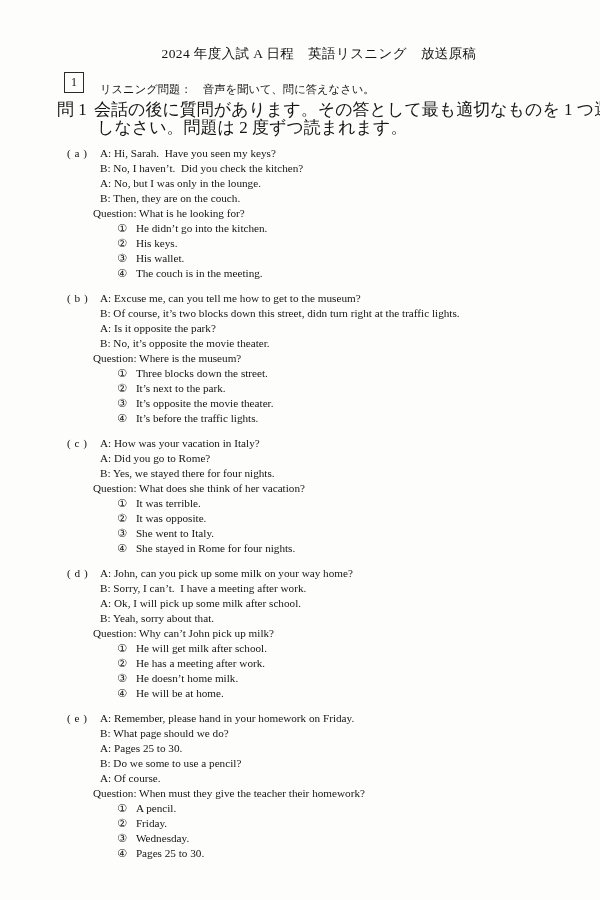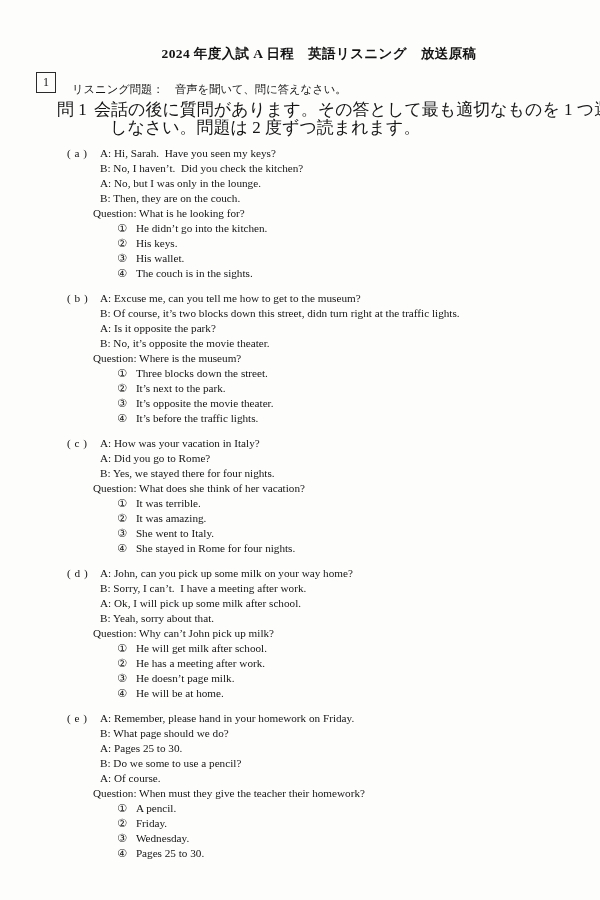--- a/index.html
+++ b/index.html
@@ -11,27 +11,27 @@
     background: #fdfdfc;
     color: #141414;
     font-family: "Liberation Serif", "DejaVu Serif", serif;
     overflow: hidden;
   }
   .doc-title {
     padding-top: 45px;
     padding-left: 38px;
     text-align: center;
     font-size: 13.5px;
-    font-weight: 700;
+    font-weight: 400;
     letter-spacing: 0.4px;
     white-space: pre;
   }
   .intro-row {
     position: relative;
-    margin: 9px 0 0 36px;
+    margin: 9px 0 0 64px;
     height: 24px;
   }
   .box-number {
     display: inline-block;
     width: 18px;
     height: 19px;
     border: 1.3px solid #2a2a2a;
     text-align: center;
     font-size: 12px;
     line-height: 19px;
@@ -51,21 +51,21 @@
     font-size: 17px;
     line-height: 18px;
   }
   .q1-label {
     position: absolute;
     left: 0;
     top: 0;
     white-space: pre;
   }
   .q1-line1 { margin-left: 37px; white-space: pre; }
-  .q1-line2 { margin-left: 53px; white-space: pre; }
+  .q1-line2 { margin-left: 40px; white-space: pre; }
   .problems { margin-top: 9px; }
   .problem {
     position: relative;
     padding-left: 100px;
     font-size: 11.2px;
     line-height: 15px;
     margin-bottom: 10px;
   }
   .p-label {
     position: absolute;
@@ -123,21 +123,21 @@
       <div class="option">
         <span class="option-number">②</span>
         <span class="option-text">His keys.</span>
       </div>
       <div class="option">
         <span class="option-number">③</span>
         <span class="option-text">His wallet.</span>
       </div>
       <div class="option">
         <span class="option-number">④</span>
-        <span class="option-text">The couch is in the sights.</span>
+        <span class="option-text">The couch is in the meeting.</span>
       </div>
     </div>
 
     <div class="problem">
       <span class="p-label">( b )</span>
       <div class="dialogue-line">A: Excuse me, can you tell me how to get to the museum?</div>
       <div class="dialogue-line">B: Of course, it’s two blocks down this street, didn turn right at the traffic lights.</div>
       <div class="dialogue-line">A: Is it opposite the park?</div>
       <div class="dialogue-line">B: No, it’s opposite the movie theater.</div>
       <div class="question-line">Question: Where is the museum?</div>
@@ -164,21 +164,21 @@
       <div class="dialogue-line">A: How was your vacation in Italy?</div>
       <div class="dialogue-line">A: Did you go to Rome?</div>
       <div class="dialogue-line">B: Yes, we stayed there for four nights.</div>
       <div class="question-line">Question: What does she think of her vacation?</div>
       <div class="option">
         <span class="option-number">①</span>
         <span class="option-text">It was terrible.</span>
       </div>
       <div class="option">
         <span class="option-number">②</span>
-        <span class="option-text">It was amazing.</span>
+        <span class="option-text">It was opposite.</span>
       </div>
       <div class="option">
         <span class="option-number">③</span>
         <span class="option-text">She went to Italy.</span>
       </div>
       <div class="option">
         <span class="option-number">④</span>
         <span class="option-text">She stayed in Rome for four nights.</span>
       </div>
     </div>
@@ -193,21 +193,21 @@
       <div class="option">
         <span class="option-number">①</span>
         <span class="option-text">He will get milk after school.</span>
       </div>
       <div class="option">
         <span class="option-number">②</span>
         <span class="option-text">He has a meeting after work.</span>
       </div>
       <div class="option">
         <span class="option-number">③</span>
-        <span class="option-text">He doesn’t page milk.</span>
+        <span class="option-text">He doesn’t home milk.</span>
       </div>
       <div class="option">
         <span class="option-number">④</span>
         <span class="option-text">He will be at home.</span>
       </div>
     </div>
 
     <div class="problem">
       <span class="p-label">( e )</span>
       <div class="dialogue-line">A: Remember, please hand in your homework on Friday.</div>

